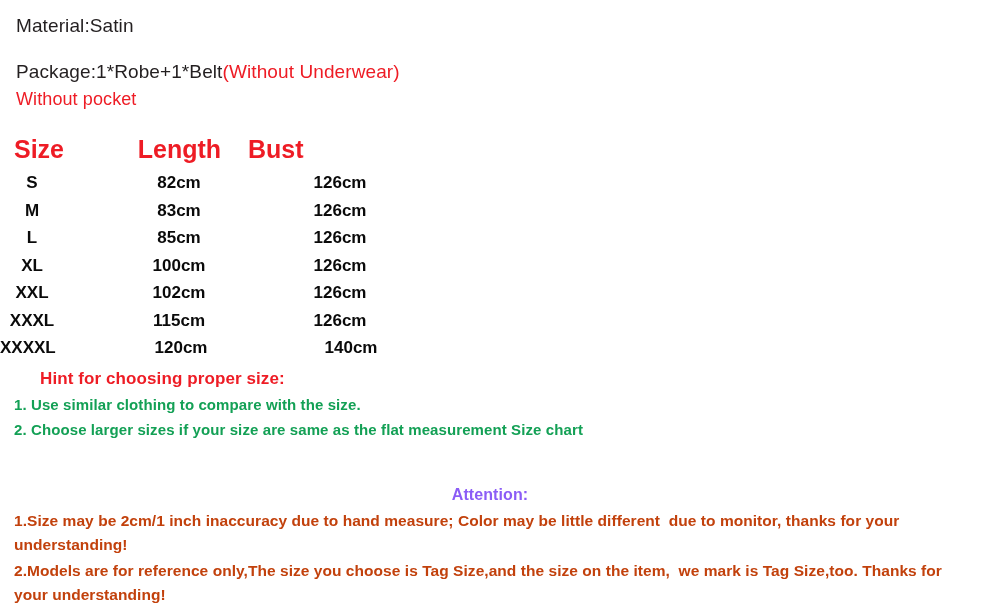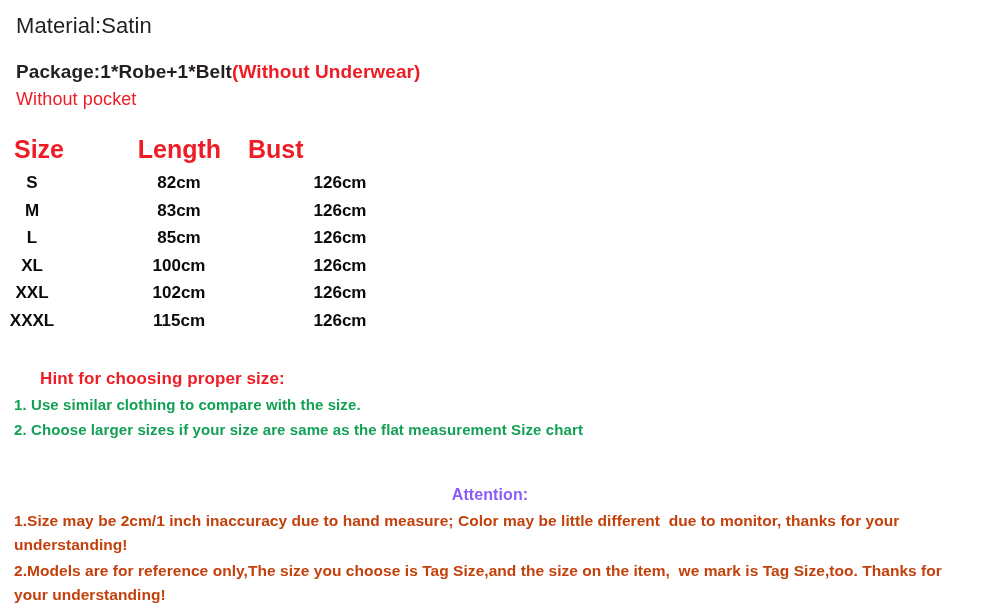--- a/index.html
+++ b/index.html
@@ -23,32 +23,32 @@
   }
 
   
   .intro {
     position: absolute;
     left: 16px;
     top: 12px;
     width: 940px;
   }
   .line-material {
-    font-size: 22px;
+    font-size: 19px;
     line-height: 28px;
     color: #231f20;
     font-weight: 400;
     letter-spacing: 0.1px;
   }
   .spacer-1 { height: 18px; }
   .line-package {
     font-size: 19px;
     line-height: 28px;
     color: #231f20;
-    font-weight: 700;
+    font-weight: 400;
     letter-spacing: 0.1px;
     white-space: nowrap;
   }
   .red-inline {
     color: #ee1c25;
   }
   .line-pocket {
     font-size: 18px;
     line-height: 26px;
     color: #ee1c25;
@@ -206,20 +206,25 @@
         <tr>
           <td class="c-size">XXL</td>
           <td class="c-length">102cm</td>
           <td class="c-bust">126cm</td>
         </tr>
         <tr>
           <td class="c-size">XXXL</td>
           <td class="c-length">115cm</td>
           <td class="c-bust">126cm</td>
         </tr>
+        <tr class="row-last">
+          <td class="c-size">XXXXL</td>
+          <td class="c-length">120cm</td>
+          <td class="c-bust">140cm</td>
+        </tr>
       </tbody>
     </table>
   </div>
 
   <div class="hint-block">
     <div class="hint-title">Hint for choosing proper size:</div>
     <div class="hint-item hint-item-1">1. Use similar clothing to compare with the size.</div>
     <div class="hint-item">2. Choose larger sizes if your size are same as the flat measurement Size chart</div>
   </div>
 

